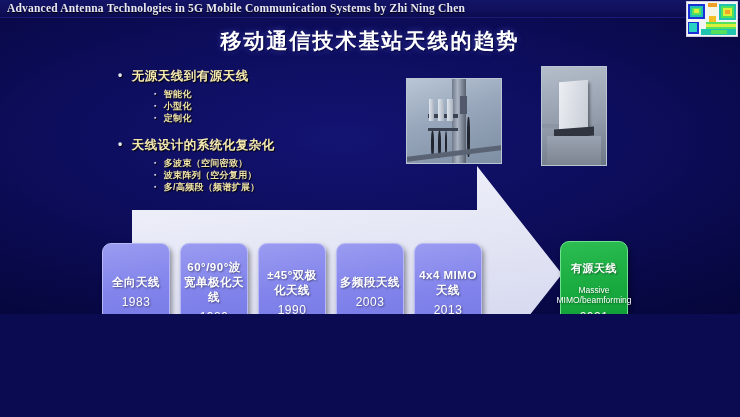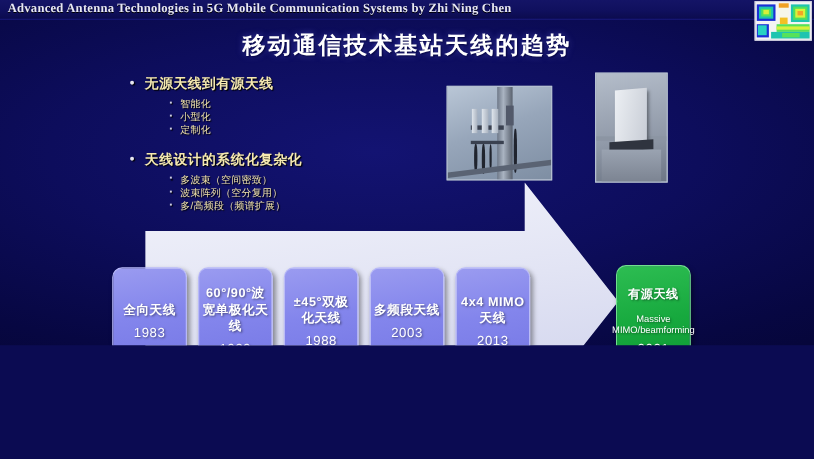--- a/index.html
+++ b/index.html
@@ -44,21 +44,21 @@
     display:flex;align-items:flex-start;color:#f5e9b0;
     font-size:12.5px;font-weight:bold;margin-bottom:3px;
     text-shadow:1px 1px 1px #000;letter-spacing:.5px;
   }
   .b1 .dot{
     color:#e6e6f0;margin-right:9px;font-size:12px;line-height:15px;
   }
   .b2-group{margin:1px 0 0 36px;}
   .b2{
     display:flex;align-items:flex-start;color:#f0e3a8;
-    font-size:9px;font-weight:normal;line-height:12px;
+    font-size:9px;font-weight:bold;line-height:12px;
     text-shadow:1px 1px 1px #000;letter-spacing:.3px;
   }
   .b2 .dot{color:#cfcfe0;margin-right:7px;font-size:7px;line-height:12px;}
   .spacer-block{height:13px;}
   
   .photo{position:absolute;border:1px solid #b9c4d4;overflow:hidden;}
   #photo-tower{left:406px;top:78px;width:94px;height:84px;background:#8d99ad;}
   #photo-panel{left:541px;top:66px;width:64px;height:98px;background:#9aa3b2;}
   .tower-sky{position:absolute;inset:0;background:linear-gradient(160deg,#b9c6d6 0%,#97a6ba 45%,#7e8ea3 100%);}
   .tower-mast{position:absolute;left:48%;top:-2%;width:15%;height:104%;background:linear-gradient(90deg,#6e7888,#aab4c2 40%,#59616e);}
@@ -236,21 +236,21 @@
     <div class="tl-year">1983</div>
   </div>
 
   <div class="tl-box purple" style="left:180px;">
     <div class="tl-main">60°/90°波宽单极化天线</div>
     <div class="tl-year">1989</div>
   </div>
 
   <div class="tl-box purple" style="left:258px;">
     <div class="tl-main">±45°双极化天线</div>
-    <div class="tl-year">1988</div>
+    <div class="tl-year">1990</div>
   </div>
 
   <div class="tl-box purple" style="left:336px;text-align:right;">
     <div class="tl-main">多频段天线</div>
     <div class="tl-year">2003</div>
   </div>
 
   <div class="tl-box purple" style="left:414px;">
     <div class="tl-main">4x4 MIMO天线</div>
     <div class="tl-year">2013</div>

